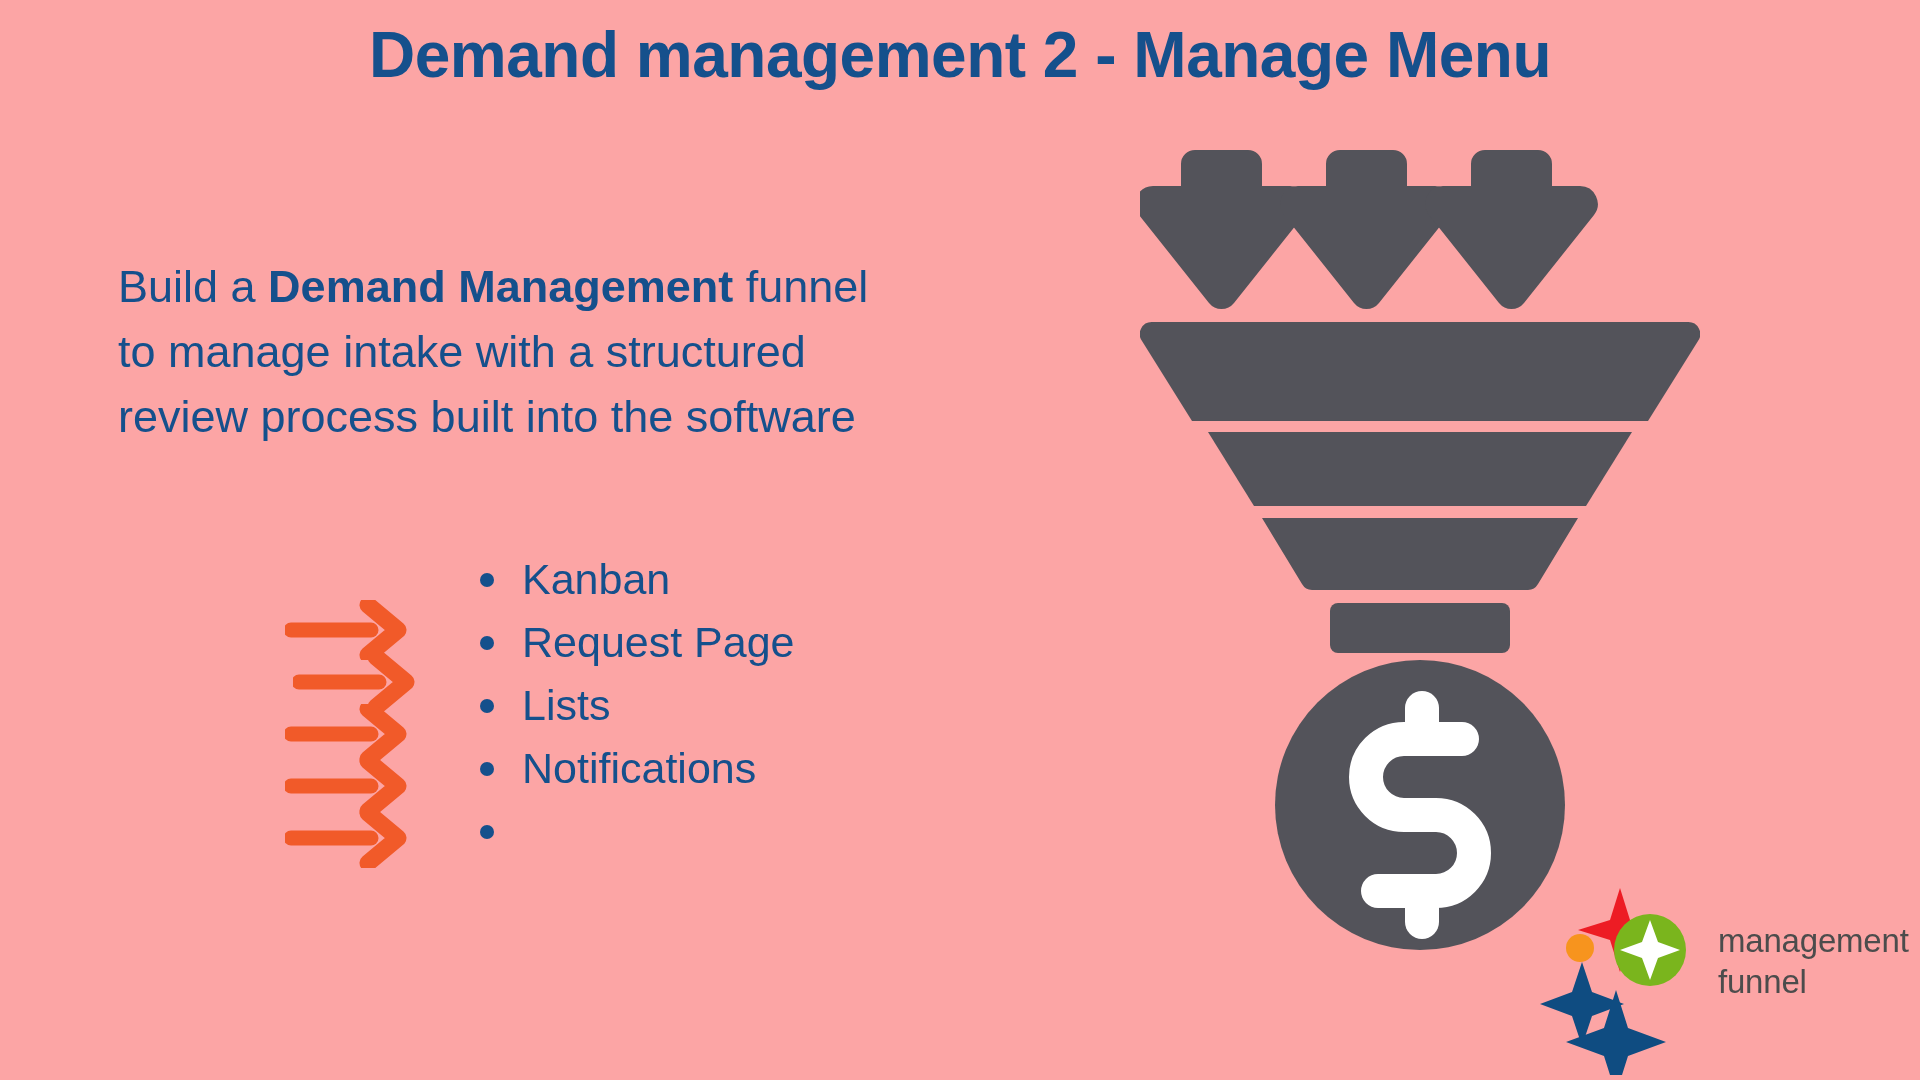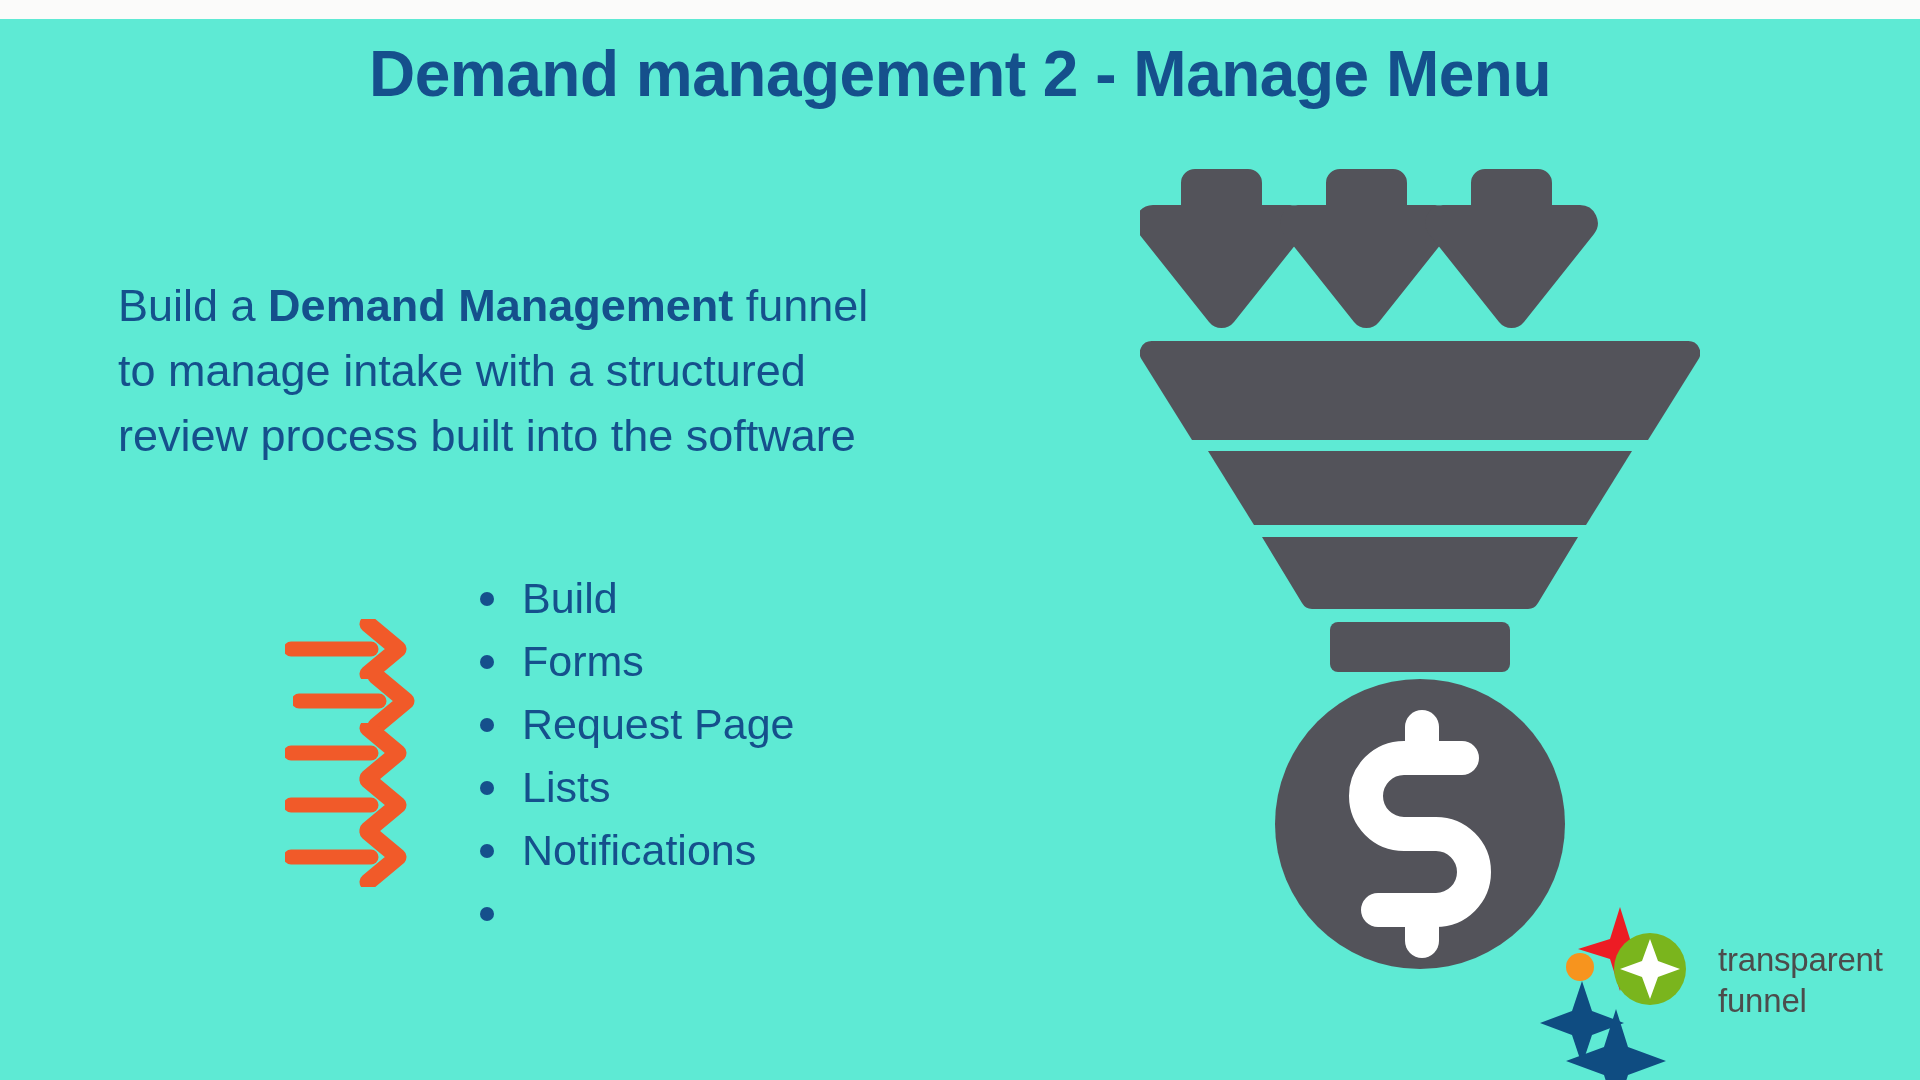--- a/index.html
+++ b/index.html
@@ -12,22 +12,21 @@
     height: 1080px;
     position: relative;
     overflow: hidden;
     font-family: "Liberation Sans", sans-serif;
     background: #fbfbfa;
   }
 
   .slide {
     position: absolute;
     inset: 0;
-    background: #5eead4;
-    margin-top: 19px;
+    background: #fca5a5;
   }
 
   
   #slide-title {
     position: absolute;
     left: 0;
     right: 0;
     top: 18px;
     text-align: center;
     font-size: 64px;
@@ -131,22 +130,21 @@
 
 <div class="slide">
 
   <div id="slide-title">Demand management 2 - Manage Menu</div>
 
   <div id="body-paragraph">
     <span>Build a </span><b>Demand Management</b><span> funnel to manage intake with a structured review process built into the software</span>
   </div>
 
   <ul id="feature-list">
-    <li><span class="dot"></span><span>Build</span></li>
-    <li><span class="dot"></span><span>Forms</span></li>
+    <li><span class="dot"></span><span>Kanban</span></li>
     <li><span class="dot"></span><span>Request Page</span></li>
     <li><span class="dot"></span><span>Lists</span></li>
     <li><span class="dot"></span><span>Notifications</span></li>
     <li><span class="dot"></span></li>
   </ul>
 
   <div class="arrow-stack">
     <div class="arrow" style="left:0px;  top:0px;">
       <svg viewBox="0 0 125 60" xmlns="http://www.w3.org/2000/svg" aria-hidden="true">
         <path d="M6 30 H86" stroke="#F15A29" stroke-width="15" stroke-linecap="round" fill="none"></path>
@@ -219,18 +217,18 @@
 
       <circle cx="40" cy="68" r="14" fill="#F7941E"></circle>
 
       <circle cx="110" cy="70" r="36" fill="#7AB51D"></circle>
       <path d="M110 40 L118 62 L140 70 L118 78 L110 100 L102 78 L80 70 L102 62 Z" fill="#ffffff"></path>
 
       <path d="M42 82 L52 112 L84 124 L52 136 L42 166 L32 136 L0 124 L32 112 Z" fill="#0F4C81"></path>
       <path d="M76 110 L88 148 L126 162 L88 176 L76 214 L64 176 L26 162 L64 148 Z" fill="#0F4C81"></path>
     </svg>
     <div class="logo-text">
-      <div>transparent</div>
+      <div>management</div>
       <div>funnel</div>
     </div>
   </div>
 
 </div>
 
 </body></html>

